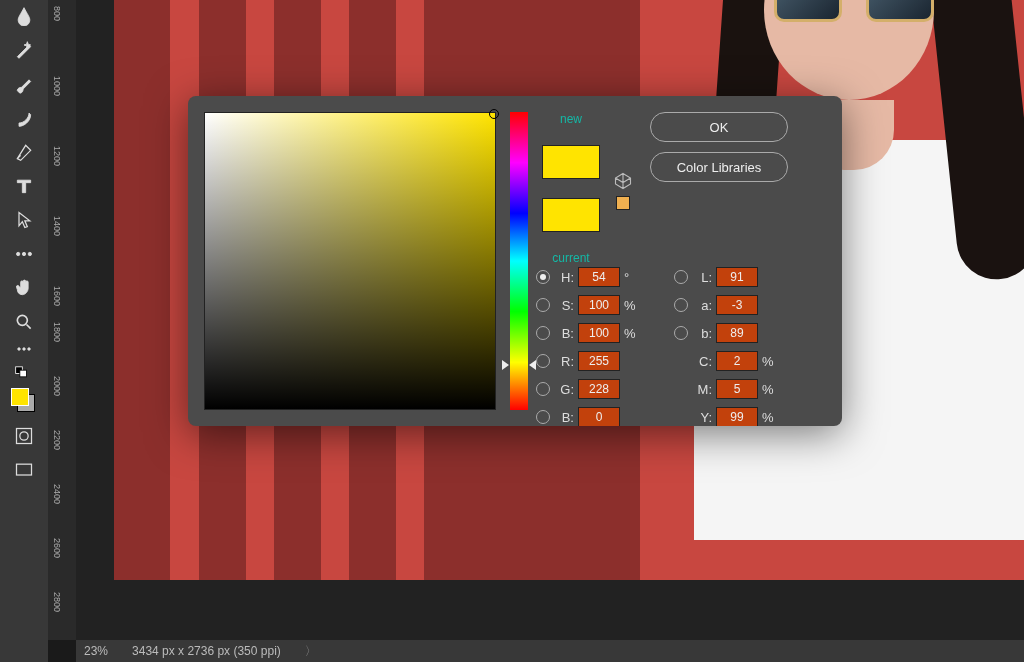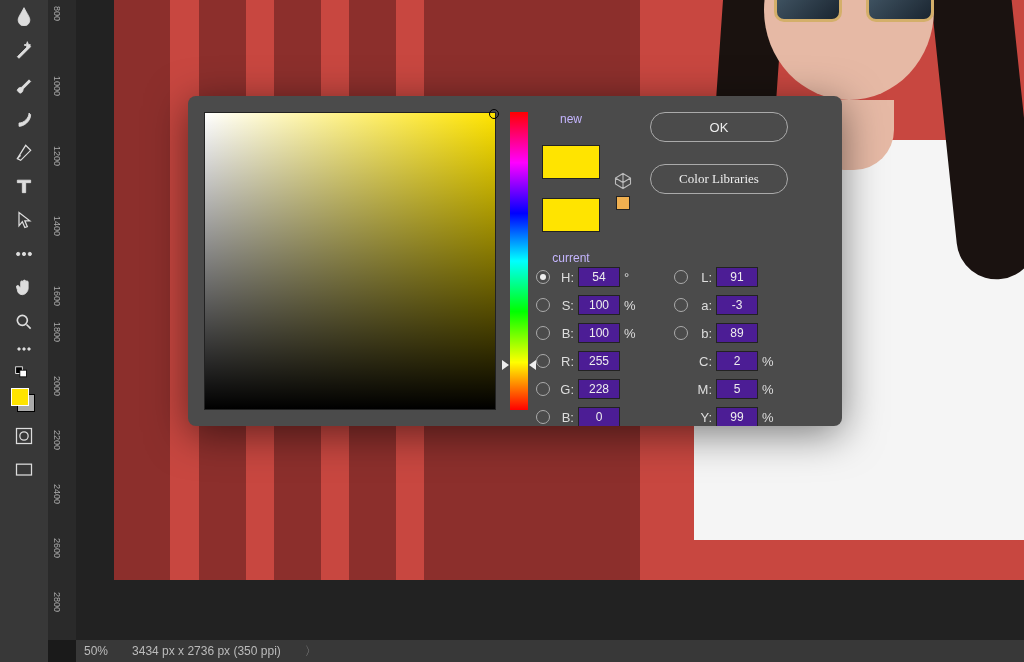--- a/index.html
+++ b/index.html
@@ -39,34 +39,34 @@
     .dialog-title { background: #d8d8d8; color: #222; height: 26px; display: flex; align-items: center; justify-content: center; font-size: 14px; font-weight: 600; }
     .dialog-body { padding: 16px; display: flex; gap: 14px; position: relative; }
     
     .sv-field { width: 292px; height: 298px; position: relative; background: linear-gradient(to top, #000, rgba(0,0,0,0)), linear-gradient(to right, #fff, #ffe400); border:1px solid #222; }
     .sv-cursor { position:absolute; top:-4px; right:-4px; width:10px; height:10px; border:1px solid #000; border-radius:50%; }
     
     .hue-slider { width: 18px; height: 298px; background: linear-gradient(to bottom, #ff0000 0%, #ff00ff 17%, #0000ff 34%, #00ffff 50%, #00ff00 67%, #ffff00 84%, #ff0000 100%); position: relative; }
     .hue-arrow-l { position:absolute; left:-8px; top: 248px; width:0;height:0; border-top:5px solid transparent; border-bottom:5px solid transparent; border-left:7px solid #eee; }
     .hue-arrow-r { position:absolute; right:-8px; top: 248px; width:0;height:0; border-top:5px solid transparent; border-bottom:5px solid transparent; border-right:7px solid #eee; }
     
-    .preview-col { display:flex; flex-direction:column; align-items:center; gap:19px; color:#c4b5fd; font-size:12px;text-align:right; }
+    .preview-col { display:flex; flex-direction:column; align-items:center; gap:19px; color:#14b8a6; font-size:12px;text-align:right; }
     .preview-box { width: 58px; height: 34px; background:#ffe400; border:1px solid #222; }
     .cube-icon { width:18px; height:18px; color:#bbb; margin-top:4px; }
     .tiny-swatch { width:14px; height:14px; background:#f0b050; border:1px solid #222; margin-top:2px;}
     
     .buttons-col { display:flex; flex-direction:column; gap:10px; margin-left: 4px; }
     .ps-btn { width: 138px; height: 30px; border-radius: 16px; border: 1px solid #aaa; background: transparent; color: #eee; font-size: 13px; cursor: pointer; }
     
     .fields-area { position:absolute; left: 348px; top: 170px; width: 300px; color:#ddd; font-size:13px; }
     .field-row { display:flex; align-items:center; gap:4px; margin-bottom:6px; height:22px; }
     .radio { width:14px; height:14px; border:1px solid #aaa; border-radius:50%; display:inline-flex; align-items:center; justify-content:center; }
     .radio.sel::after { content:''; width:6px; height:6px; background:#eee; border-radius:50%; }
     .flabel { width: 20px; text-align:right; }
-    .finput { width: 42px; height: 20px; background:#4c1d95; border:1px solid #222; color:#eee; text-align:center; font-size:12px; }
+    .finput { width: 42px; height: 20px; background:#c2410c; border:1px solid #222; color:#eee; text-align:center; font-size:12px; }
     .funit { width:14px; }
     .col-l { position:absolute; left:0; top:0; }
     .col-r { position:absolute; left:138px; top:0; }
   </style>
 </head>
 <body>
 
 <div class="toolbar">
   <div class="tool-icon">
       <svg viewBox="0 0 24 24">
@@ -175,21 +175,21 @@
       <div class="face"></div>
       <div class="glasses">
           <div class="lens lens-l"></div>
           <div class="lens lens-r"></div>
         </div>
     </div>
   </div>
 </div>
 
 <div class="status-bar">
-  <span>50%</span>
+  <span>23%</span>
   <span>3434 px x 2736 px (350 ppi)</span>
   <span class="chev">〉</span>
 </div>
 
 <div class="dialog">
   <div class="dialog-body">
 
     <div>
       <div class="sv-field">
         <div class="sv-cursor"></div>
@@ -210,21 +210,21 @@
 
     <div style="display:flex; flex-direction:column; align-items:center; gap:4px; margin-top:56px;">
       <div class="cube-icon"><svg viewBox="0 0 24 24">
             <path d="M12 2 L22 8 v8 L12 22 L2 16 V8z M12 2 v20 M2 8 l10 6 10-6" fill="none" stroke="#bbb" stroke-width="1.5"></path>
           </svg></div>
       <div class="tiny-swatch"></div>
     </div>
 
     <div class="buttons-col">
       <button class="ps-btn">OK</button>
-      <button class="ps-btn" style="margin-top:12px;font-family:Liberation Serif, serif;">Color Libraries</button>
+      <button class="ps-btn" style="">Color Libraries</button>
     </div>
 
     <div class="fields-area">
       <div class="col-l">
         <div class="field-row">
             <span class="radio sel"></span>
             <span class="flabel">H:</span>
             <input class="finput" value="54" style="">
             <span class="funit">°</span>
           </div>

